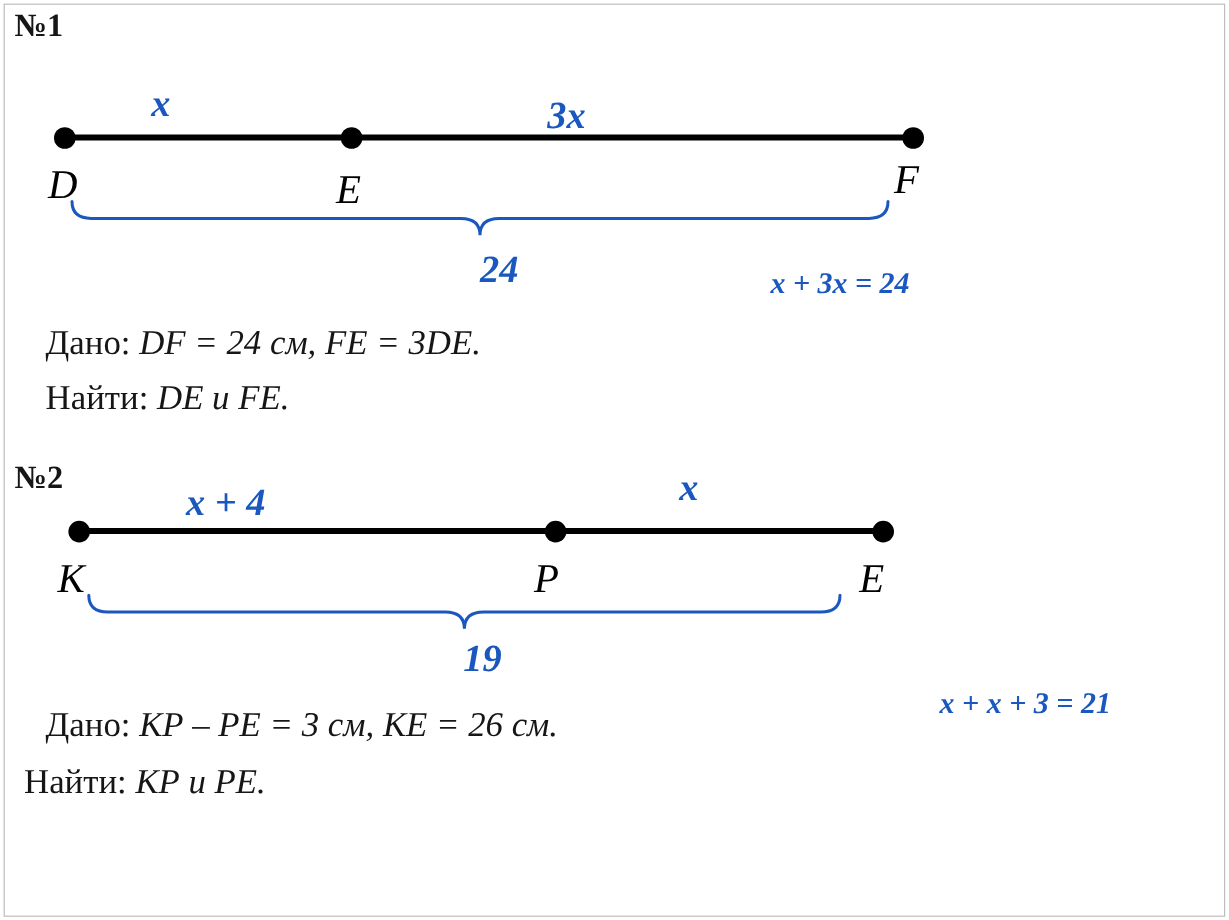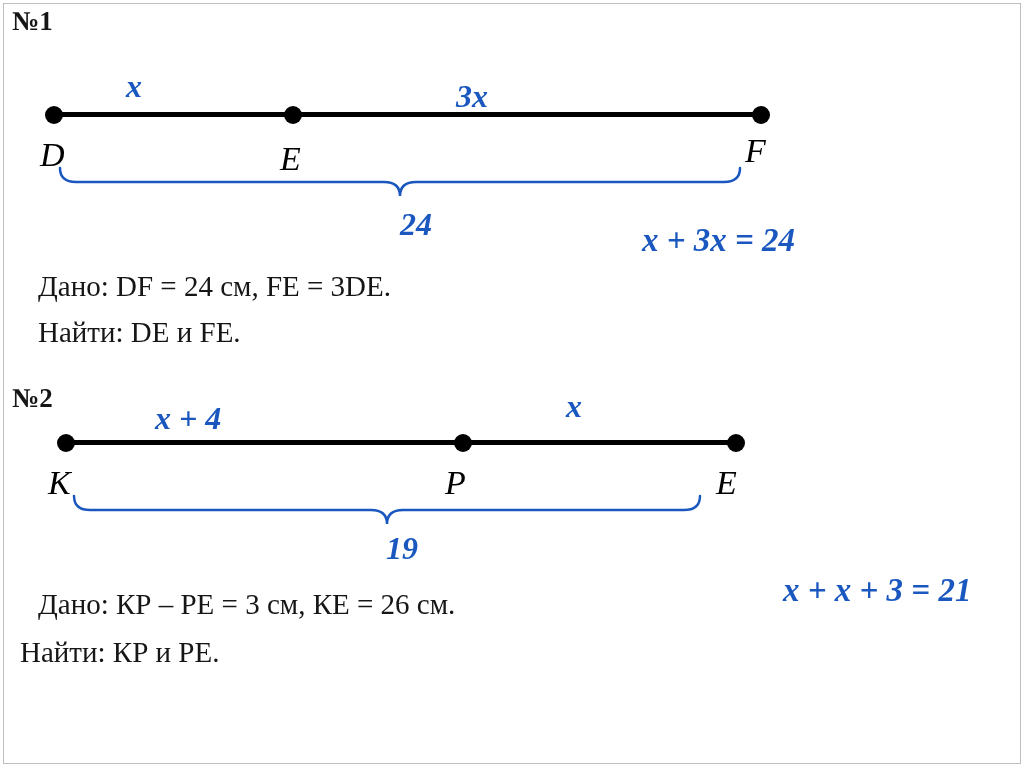--- a/index.html
+++ b/index.html
@@ -25,23 +25,23 @@
   .dot{position:absolute;width:18px;height:18px;background:#000;border-radius:50%;}
   .blue-math{
     color:var(--accent_blue);font-style:italic;font-weight:bold;
     font-family:"Liberation Serif","DejaVu Serif",serif;
   }
   .point-label{
     color:#000;font-style:italic;font-size:34px;line-height:1;
     font-family:"Liberation Serif","DejaVu Serif",serif;
   }
   .fs32{font-size:32px;line-height:1;}
-  .fs31{font-size:33px;line-height:1;}
+  .fs31{font-size:25px;line-height:1;}
   .text-line{font-size:29px;color:var(--ink);line-height:1.15;}
-  .text-line .body{margin-top:19px;}
+  .text-line .body{font-style:italic;margin-top:19px;}
   svg.brace{position:absolute;overflow:visible;}
   svg.brace path{fill:none;stroke:var(--accent_blue);stroke-width:2.5;stroke-linecap:round;}
 </style>
 </head>
 <body>
 
 <div class="frame"></div>
 
 <div class="abs num-label" style="left:12px;top:6px;">№1</div>
 

